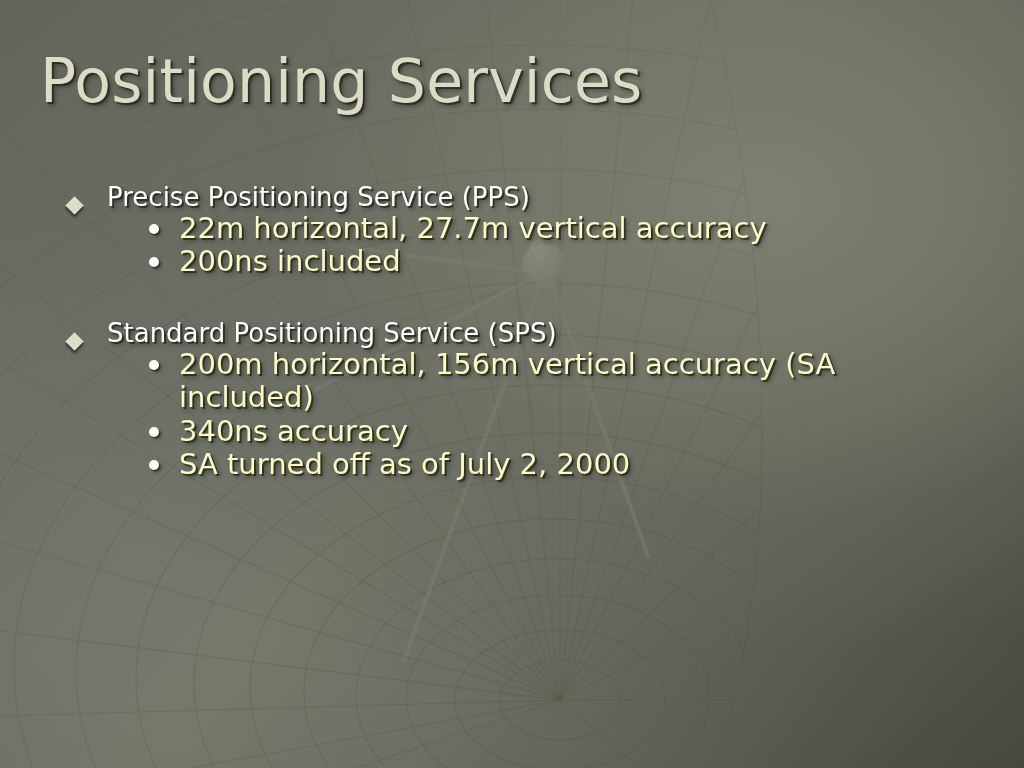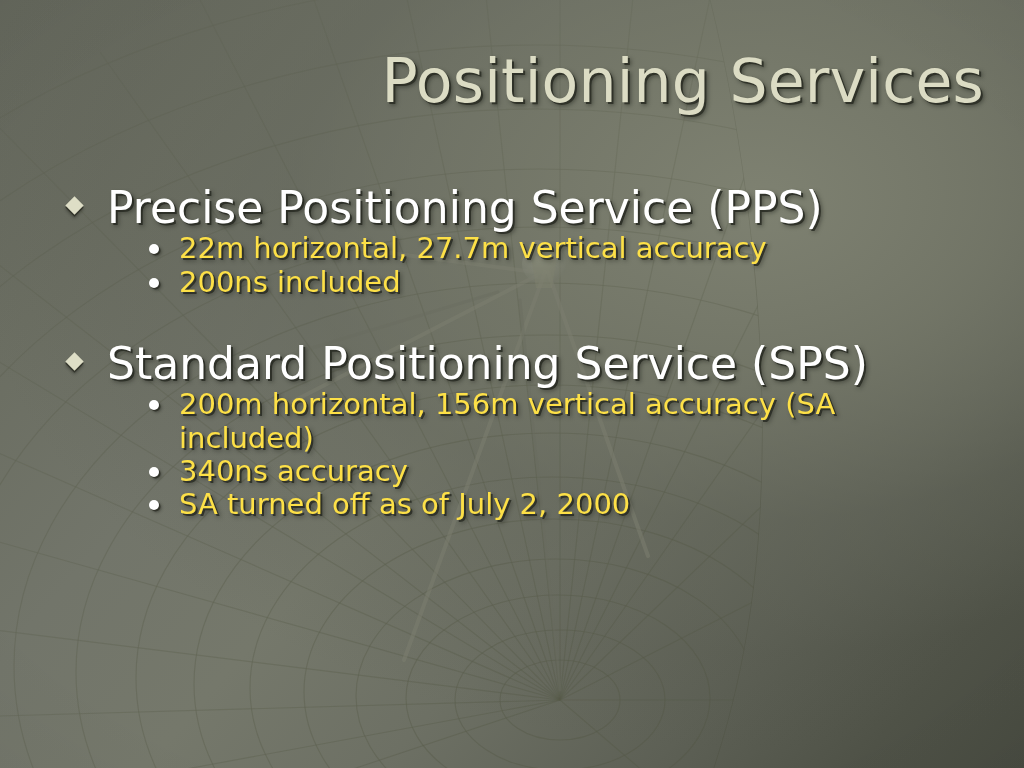--- a/index.html
+++ b/index.html
@@ -54,21 +54,21 @@
     pointer-events: none;
   }
   .bg-art svg { display: block; width: 1024px; height: 768px; }
 
   
   .title {
     position: absolute;
     left: 40px;
     right: 40px;
     top: 50px;
-    text-align: right;
+    text-align: left;
     font-size: 60px;
     line-height: 1.05;
     font-weight: 400;
     letter-spacing: 0.2px;
     color: #dcdcc4;
     text-shadow:
         2px 2px 0 rgba(40,42,34,0.80),
         3px 3px 4px rgba(30,32,26,0.55);
     white-space: nowrap;
   }
@@ -77,21 +77,21 @@
   .body {
     position: absolute;
     left: 62px;
     top: 183px;
     width: 890px;
   }
   .lvl1 {
     position: relative;
     padding-left: 45px;
     color: #ffffff;
-    font-size: 44px;
+    font-size: 26px;
     line-height: 1.12;
     text-shadow:
         2px 2px 0 rgba(36,38,31,0.78),
         3px 3px 4px rgba(28,30,24,0.52);
     margin-top: 0;
   }
   .lvl1 .dia {
     position: absolute;
     left: 6px;
     top: 16px;
@@ -100,21 +100,21 @@
     background: #dedec6;
     transform: rotate(45deg);
     box-shadow:
         1.5px 1.5px 0 rgba(38,40,32,0.70),
         2.5px 2.5px 3px rgba(28,30,24,0.45);
   }
   .sub {
     position: relative;
     margin-left: 85px;
     padding-left: 32px;
-    color: #fde047;
+    color: #fef9c3;
     font-size: 29px;
     line-height: 1.15;
     text-shadow:
         2px 2px 0 rgba(36,38,31,0.78),
         3px 3px 4px rgba(28,30,24,0.52);
   }
   .sub .dot {
     position: absolute;
     left: 2px;
     top: 12px;

